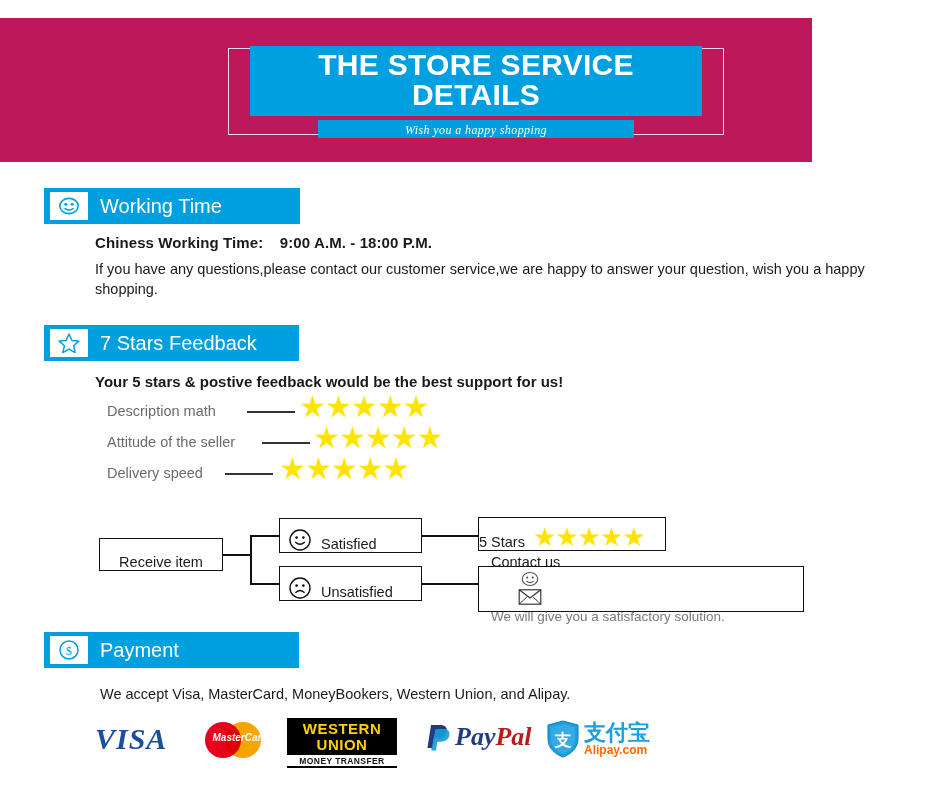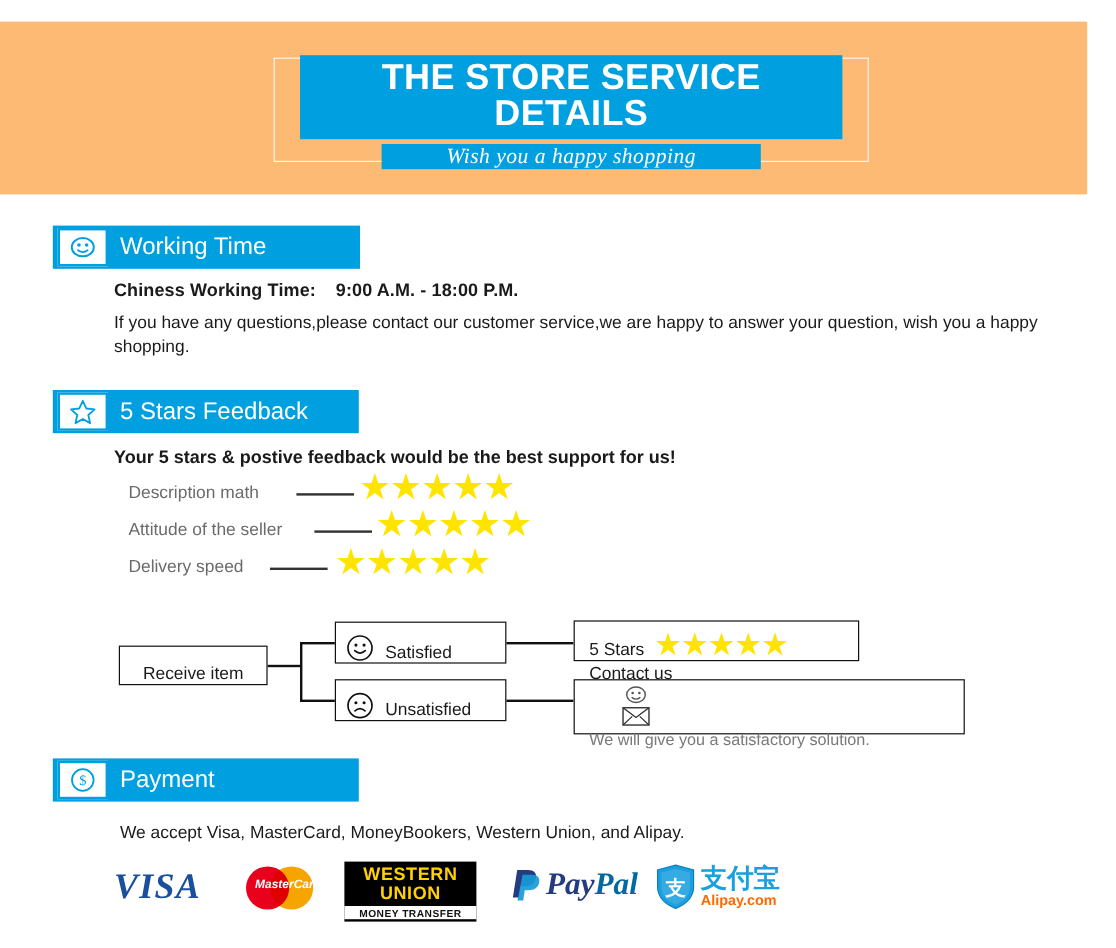--- a/index.html
+++ b/index.html
@@ -18,23 +18,23 @@
     width: 930px;
     height: 790px;
     background: #ffffff;
   }
 
   
   .header {
     position: absolute;
     left: 0;
     top: 18px;
-    width: 906px;
+    width: 812px;
     height: 144px;
-    background: #fdba74;
+    background: #be185d;
   }
   .header-inner {
     position: absolute;
     left: 228px;
     top: 30px;
     width: 496px;
     height: 87px;
     box-sizing: border-box;
   }
   .header-frame {
@@ -72,21 +72,21 @@
   .header-sub-wrap {
     position: absolute;
     left: 90px;
     top: 72px;
     width: 316px;
     text-align: center;
     background: #00a0e0;
   }
   .header-sub {
     color: #ffffff;
-    font-size: 18px;
+    font-size: 12px;
     font-style: italic;
     font-family: "Liberation Serif", serif;
     letter-spacing: 0.4px;
   }
 
   
   .section-head {
     position: absolute;
     height: 36px;
   }
@@ -282,21 +282,21 @@
   }
   .pp-wrap { display: flex; align-items: center; }
   .pp-txt {
     font-family: "Liberation Serif", serif;
     font-style: italic;
     font-weight: bold;
     font-size: 26px;
     color: #253b80;
     margin-left: 4px;
   }
-  .pp-txt .pal { color: #0369a1; font-style: italic; }
+  .pp-txt .pal { color: #b91c1c; font-style: italic; }
   .ali-wrap { display: flex; align-items: center; }
   .ali-txt { margin-left: 5px; line-height: 1.05; }
   .ali-cn {
     color: #1a9fe0;
     font-size: 22px;
     font-weight: bold;
     font-family: "DejaVu Sans", sans-serif;
   }
   .ali-en {
     color: #ff6a00;
@@ -341,21 +341,21 @@
   </div>
   <div class="wt-line2">If you have any questions,please contact our customer service,we are happy to answer your question, wish you a happy shopping.</div>
 
   <div class="section-head" style="left:0; top:325px; width:930px;">
     <div class="bar" style="width:255px;"></div>
     <div class="badge">
       <svg width="24" height="22" viewBox="0 0 24 22" aria-hidden="true">
         <polygon points="12,2 14.9,8.4 21.8,9.1 16.6,13.8 18.1,20.6 12,17.1 5.9,20.6 7.4,13.8 2.2,9.1 9.1,8.4" fill="none" stroke="#00a0e0" stroke-width="1.5" stroke-linejoin="round"></polygon>
       </svg>
     </div>
-    <div class="label">5 Stars Feedback</div>
+    <div class="label">7 Stars Feedback</div>
   </div>
 
   <div class="fb-lead">Your 5 stars &amp; postive feedback would be the best support for us!</div>
 
   <div class="fb-row" style="top:398px; width:420px;">
     <div class="rl">Description math</div>
     <div class="dash" style="left:152px; width:48px;"></div>
     <div class="stars" style="left:204px; font-size:30px;">★★★★★</div>
   </div>
 
@@ -398,21 +398,21 @@
         <circle cx="8.6" cy="9.6" r="1.3" fill="#111111"></circle>
         <circle cx="15.4" cy="9.6" r="1.3" fill="#111111"></circle>
         <path d="M7.8 16.4 Q12 12.6 16.2 16.4" fill="none" stroke="#111111" stroke-width="1.4" stroke-linecap="round"></path>
       </svg>
       <span class="box-text" style="margin-left:9px;">Unsatisfied</span>
     </div>
 
     <div class="line" style="left:422px; top:535px; width:56px; height:1.5px;"></div>
     <div class="line" style="left:422px; top:583px; width:56px; height:1.5px;"></div>
 
-    <div class="box" style="left:478px; top:517px; width:238px; height:34px; padding-left:12px;">
+    <div class="box" style="left:478px; top:517px; width:188px; height:34px; ">
       <span class="box-text">5 Stars</span>
       <span class="stars" style="position:relative; top:0; left:0; margin-left:8px; font-size:26px;">★★★★★</span>
     </div>
 
     <div class="box" style="left:478px; top:566px; width:326px; height:46px; padding-left:12px; flex-direction:column; align-items:flex-start; justify-content:center;">
       <div style="display:flex; align-items:center;flex-direction:column;">
         <span class="box-text">Contact us</span>
         <svg width="22" height="18" viewBox="0 0 24 20" style="margin-left:8px;" aria-hidden="true">
           <ellipse cx="12" cy="10" rx="8.6" ry="7.2" fill="none" stroke="#555555" stroke-width="1.3"></ellipse>
           <circle cx="8.9" cy="8.4" r="1.2" fill="#555555"></circle>

